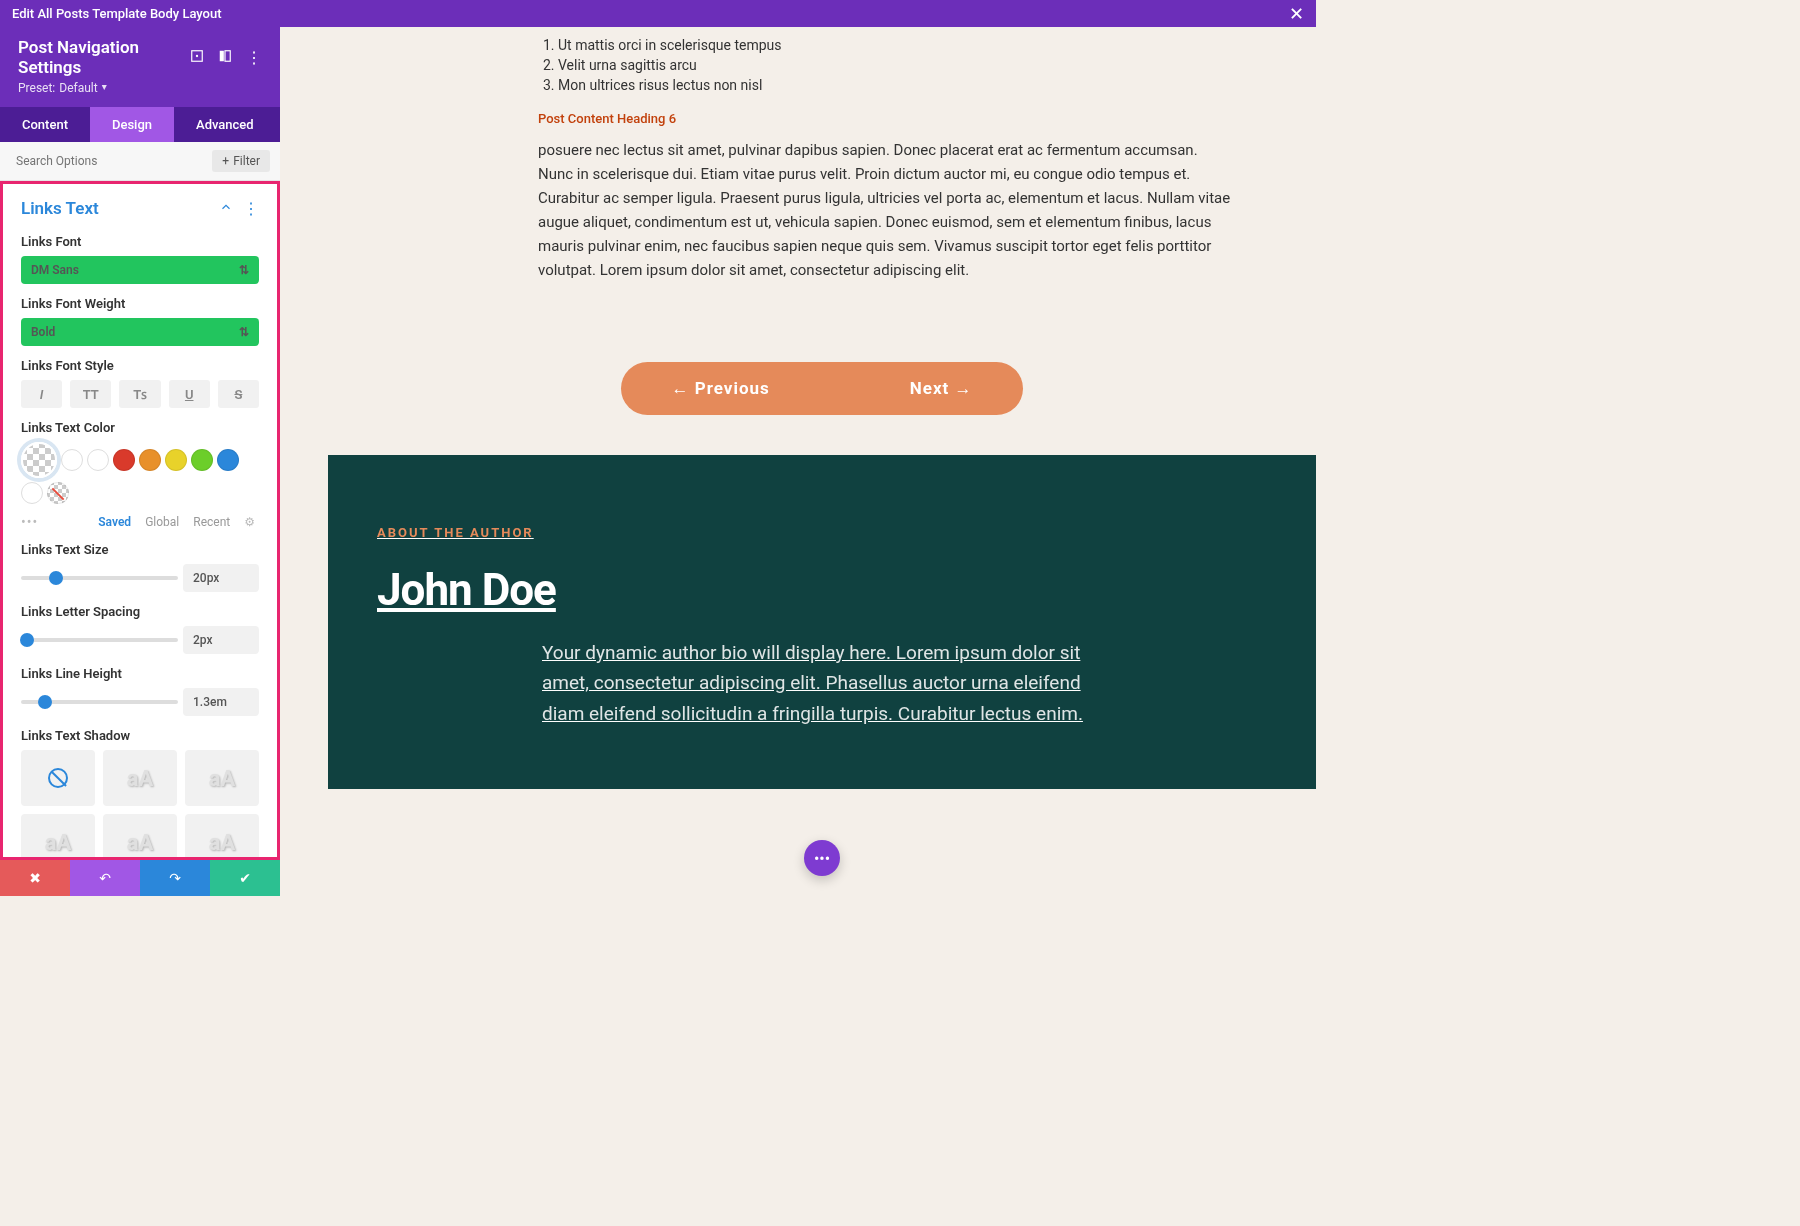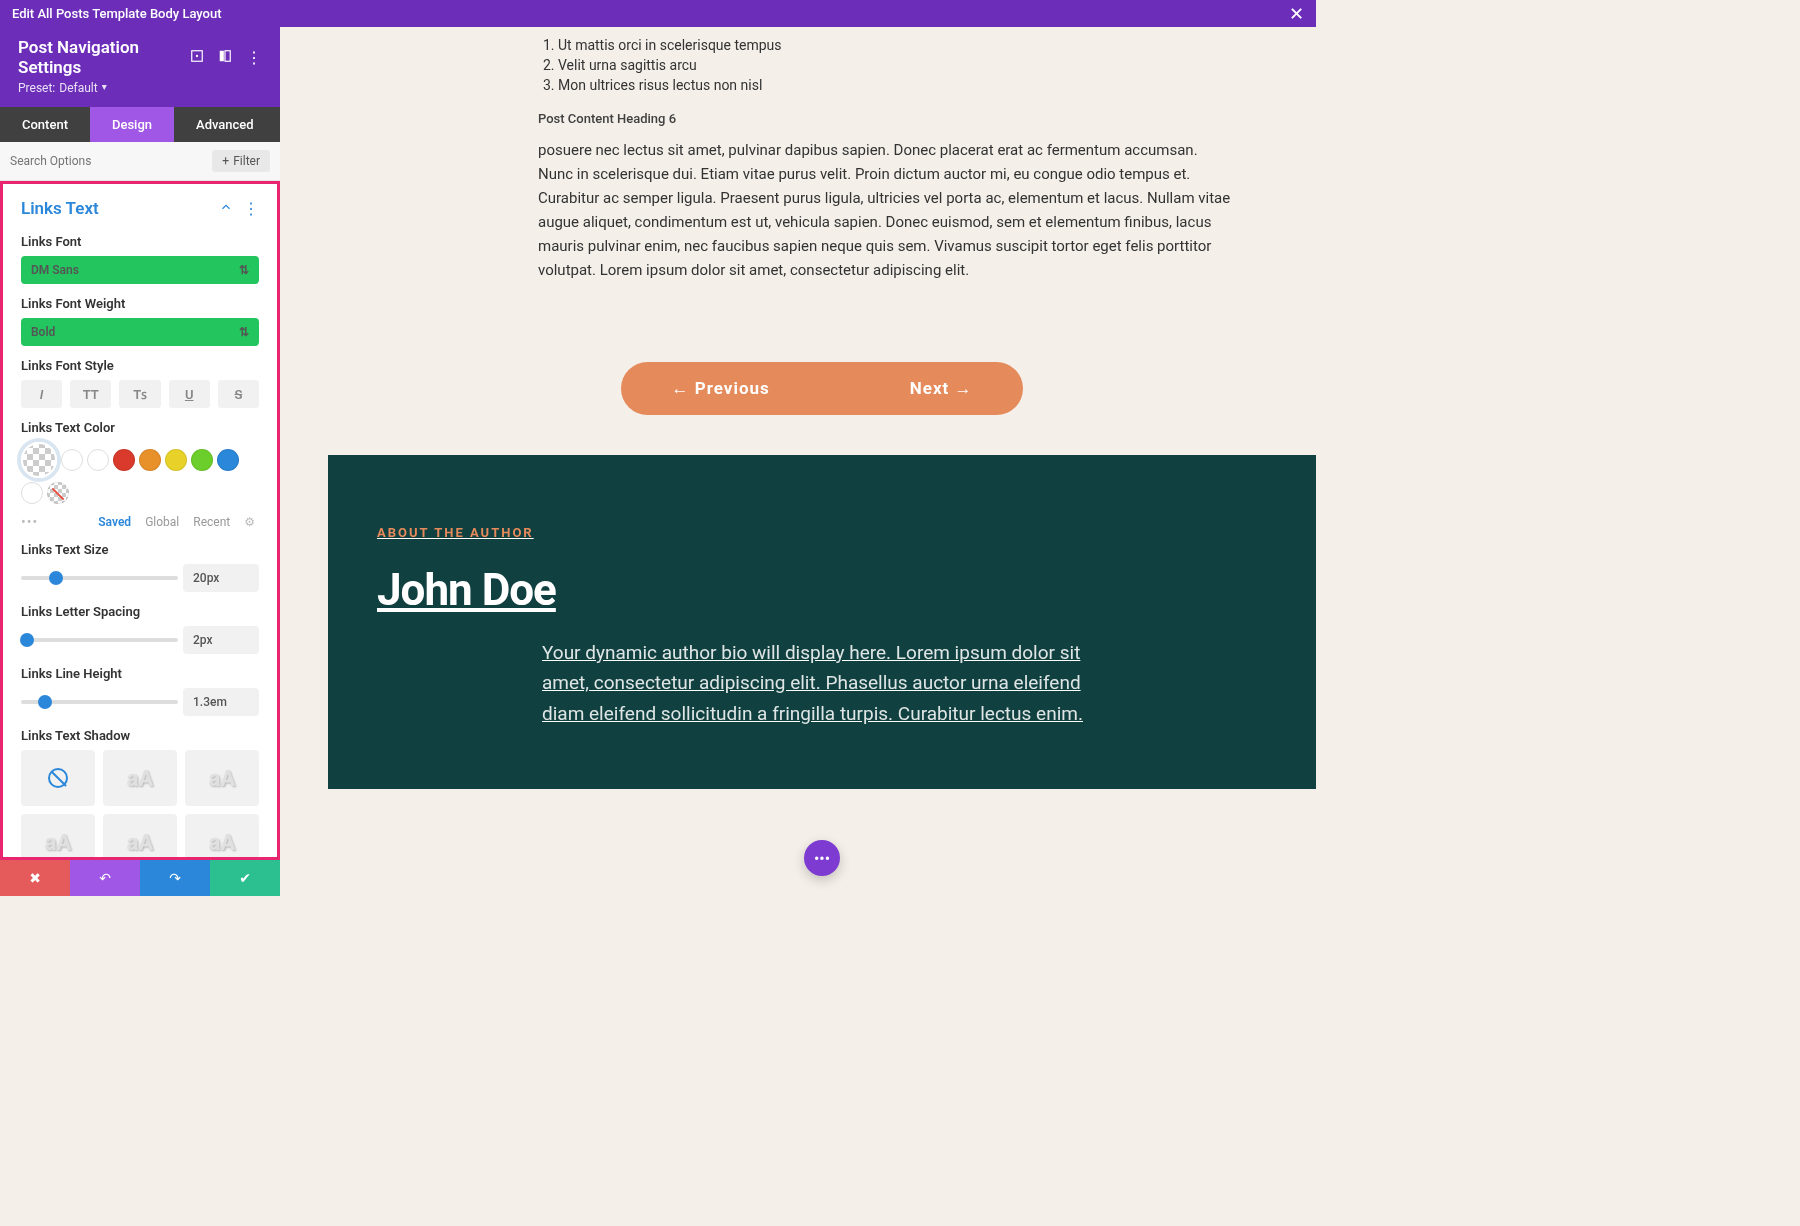--- a/index.html
+++ b/index.html
@@ -10,26 +10,26 @@
 .header-title { font-weight: 500; }
 
 .sidebar { position: absolute; left: 0; top: 27px; width: 280px; height: calc(896px - 27px); background: #fff; display: flex; flex-direction: column; }
 
 .settings-header { background: #6c2eb9; color: #fff; padding: 10px 18px 12px; }
 .settings-title-row { display: flex; align-items: center; justify-content: space-between; }
 .settings-title { font-size: 17px; font-weight: 600; }
 .settings-icons { display: flex; gap: 14px; align-items: center; }
 .preset-row { font-size: 12px; margin-top: 4px; display: flex; align-items: flex-start; gap: 4px; color: rgba(255,255,255,0.85); }
 
-.tabs { display: flex; background: #404040; }
+.tabs { display: flex; background: #4c1d95; }
 .tab { flex: 0 0 auto; padding: 10px 22px; color: #fff; font-size: 13px; font-weight: 500; cursor: pointer; }
 .tab.active { background: #a157e5; }
 
 .search-row { display: flex; align-items: center; justify-content: space-between; padding: 8px 10px; border-bottom: 1px solid #e5e5e5; background: #f7f7f7; }
-.search-input { border: none; background: transparent; font-size: 12px; color: #888; outline: none; flex: 1; }
+.search-input { border: none; background: transparent; font-size: 12px; color: #888; outline: none; flex: 1; margin-left: 6px; }
 .filter-btn { background: #e8e8e8; border: none; border-radius: 3px; padding: 4px 10px; font-size: 12px; color: #555; display: flex; align-items: center; gap: 4px; cursor: pointer; }
 
 .panel-body { flex: 1; overflow-y: auto; border: 3px solid #e8256f; border-top: 3px solid #e8256f; border-bottom: 3px solid #e8256f; }
 .section-header { display: flex; align-items: center; justify-content: space-between; padding: 14px 18px 10px; }
 .section-title { color: #2b87da; font-size: 17px; font-weight: 600; }
 .section-icons { display: flex; gap: 10px; align-items: center; color: #2b87da; }
 
 .field { padding: 6px 18px; }
 .field-label { font-size: 13px; color: #333; margin-bottom: 7px; font-weight: 600; }
 .select { background: #22c55e; border-radius: 4px; padding: 7px 10px; font-size: 12px; color: #555; display: flex; justify-content: space-between; align-items: center; cursor: pointer; font-weight: 600; }
@@ -58,21 +58,21 @@
 .shadow-cell .no::after { content: ""; position: absolute; width: 20px; height: 2px; background: #2b87da; top: 50%; left: -1px; transform: rotate(45deg); }
 .shadow-cell .aA { font-size: 22px; font-weight: 700; color: #e0e0e0; text-shadow: 1px 1px 2px rgba(0,0,0,0.25); }
 
 .footer-btns { display: flex; height: 36px; }
 .footer-btn { flex: 1; border: none; color: #fff; font-size: 14px; cursor: pointer; display: flex; align-items: center; justify-content: center; }
 
 .canvas { position: absolute; left: 328px; top: 27px; right: 0; bottom: 0; overflow-y: auto; }
 .content-block { background: #f4efe9; padding: 10px 80px 50px 210px; }
 .ol { list-style: decimal; padding-left: 20px; margin-bottom: 18px; }
 .ol li { font-size: 14px; color: #333; margin-bottom: 4px; }
-.h6 { font-size: 13px; color: #404040; margin-bottom: 12px; font-weight: 500; }
+.h6 { font-size: 13px; color: #c2410c; margin-bottom: 12px; font-weight: 500; }
 .para { font-size: 15px; color: #333; line-height: 1.6; }
 
 .nav-row { display: flex; justify-content: center; padding: 30px 0 40px; background: #f4efe9; }
 .nav-pill { background: #e58a5a; border-radius: 28px; padding: 16px 50px; display: flex; gap: 140px; color: #fff; font-size: 17px; font-weight: 700; letter-spacing: 1px; }
 .nav-link { cursor: pointer; }
 
 .author-section { background: #104140; padding: 70px 49px 60px; color: #fff; text-decoration: underline; }
 .author-label { color: #e58a5a; font-size: 13px; font-weight: 700; letter-spacing: 2px; margin-bottom: 24px; }
 .author-name { font-size: 44px; font-weight: 700; margin-bottom: 22px; letter-spacing: -1px; }
 .author-bio { font-size: 19px; line-height: 1.6; color: #dfe5e5; max-width: 560px; margin: 0 auto; }

